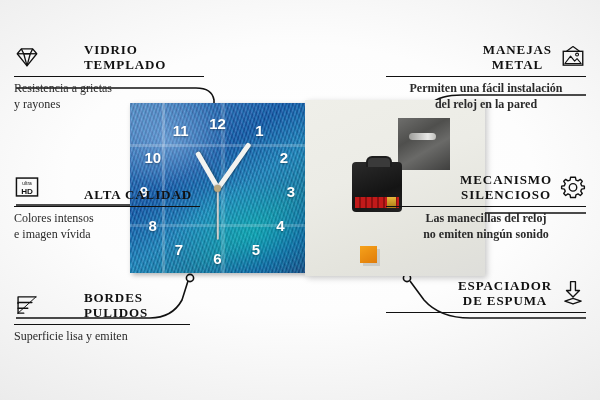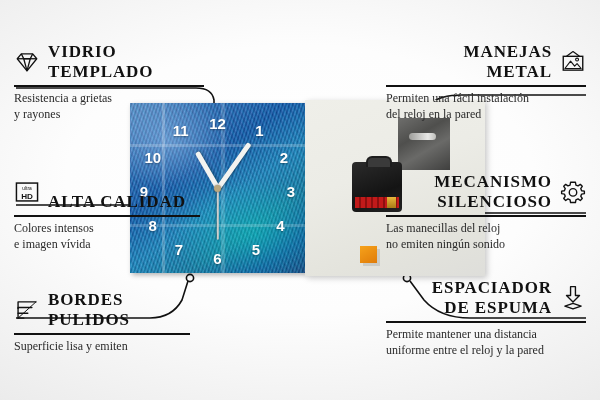--- a/index.html
+++ b/index.html
@@ -73,27 +73,28 @@
     position:absolute;left:55px;top:146px;width:17px;height:17px;
     background:linear-gradient(150deg,#f6a21b,#e07c09);
     box-shadow:3px 3px 0 rgba(0,0,0,.10);
   }
 
   
   .feat{position:absolute;width:200px;}
   .feat .head{display:flex;align-items:center;gap:8px;}
   .feat.right .head{justify-content:flex-end;}
   .feat .title{
-    font-size:17px;font-weight:700;letter-spacing:.9px;color:#111;line-height:1.18;
+    font-size:13px;font-weight:700;letter-spacing:.9px;color:#111;line-height:1.18;
     text-transform:uppercase;
-  }
-  .feat.right .title{text-align:right;}
+    margin-left:36px;
+  }
+  .feat.right .title{text-align:center;}
   .rule{height:1.6px;background:#111;margin:3px 0 4px;}
   .feat .sub{font-size:12px;color:#2a2a2a;line-height:1.32;}
-  .feat.right .sub{text-align:left;}
+  .feat.right .sub{text-align:center;font-weight:bold;}
   .ic{width:26px;height:26px;flex:0 0 26px;text-align:right;}
   .ic svg{display:block;width:26px;height:26px;}
 
   .f-vidrio{left:14px;top:42px;}
   .f-impresion{left:14px;top:172px;}
   .f-bordes{left:14px;top:290px;}
   .f-manejas{left:386px;top:42px;}
   .f-mecanismo{left:386px;top:172px;}
   .f-espaciador{left:386px;top:278px;}
 
@@ -275,18 +276,15 @@
       <span class="ic">
         <svg viewBox="0 0 32 32">
             <g fill="none" stroke="#111" stroke-width="1.7" stroke-linejoin="round">
           <path d="M13 2 H19 V13 H24 L16 21 L8 13 H13 Z"></path>
           <path d="M16 22.5 L26 26 L16 29.5 L6 26 Z"></path>
         </g>
           </svg>
       </span>
     </div>
     <div class="rule"></div>
-    <div class="sub">
-      <span>Permite mantener una distancia</span><br><span>uniforme entre el reloj y la pared</span>
-    </div>
   </div>
 
 </div>
 
 </body></html>

